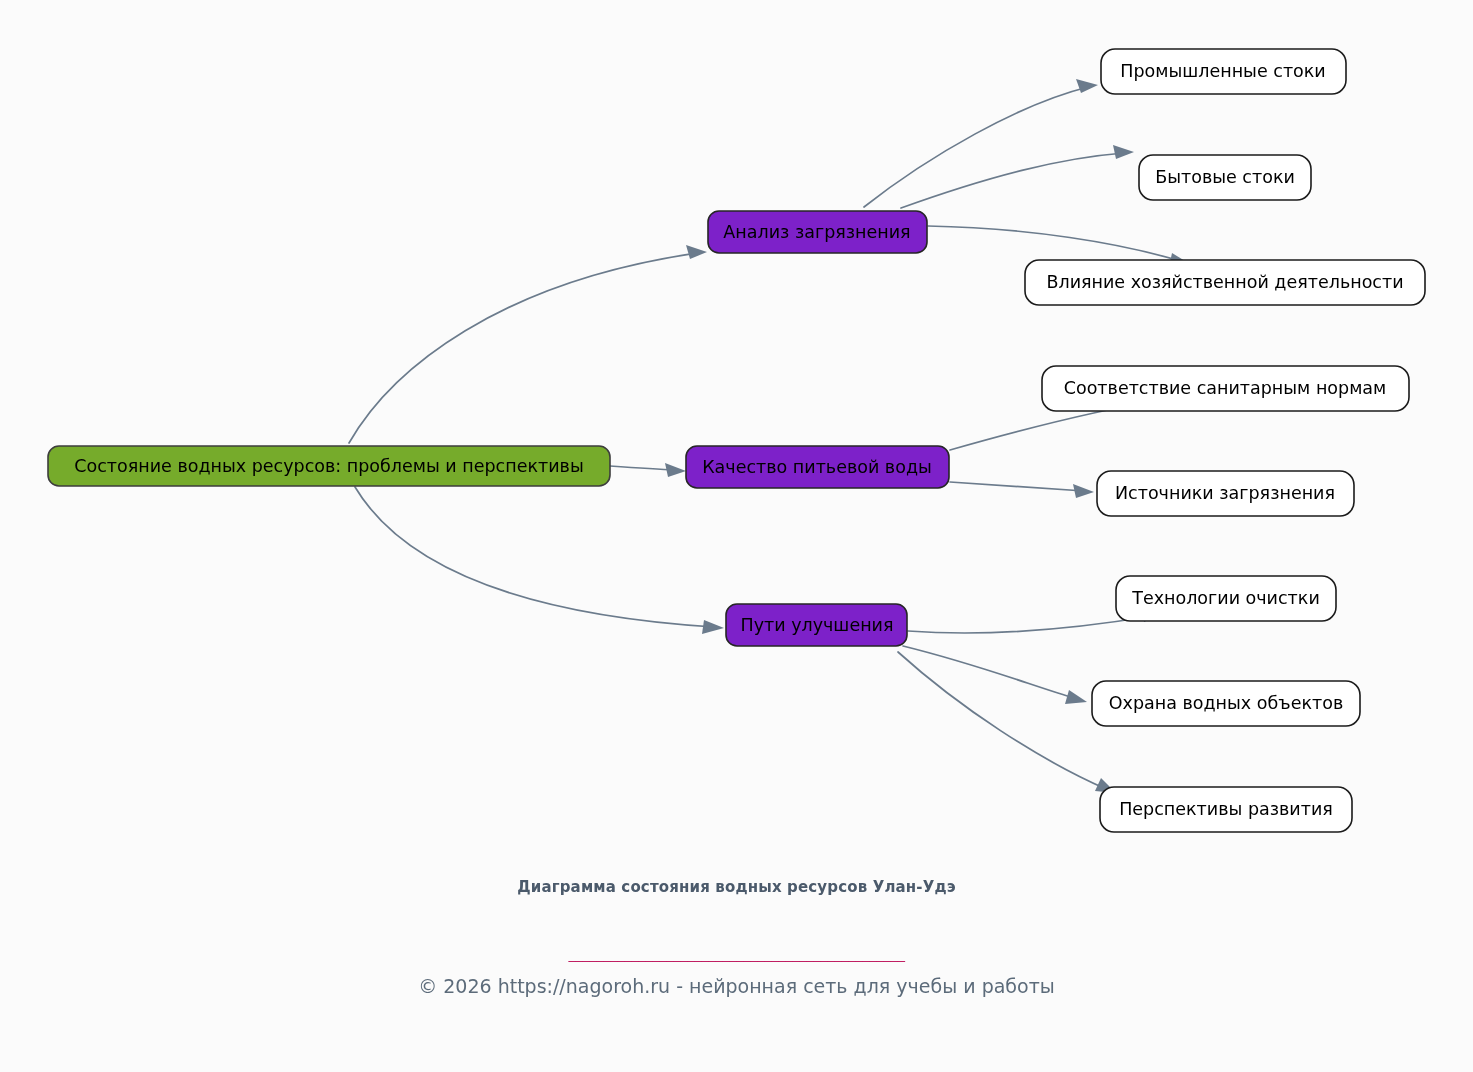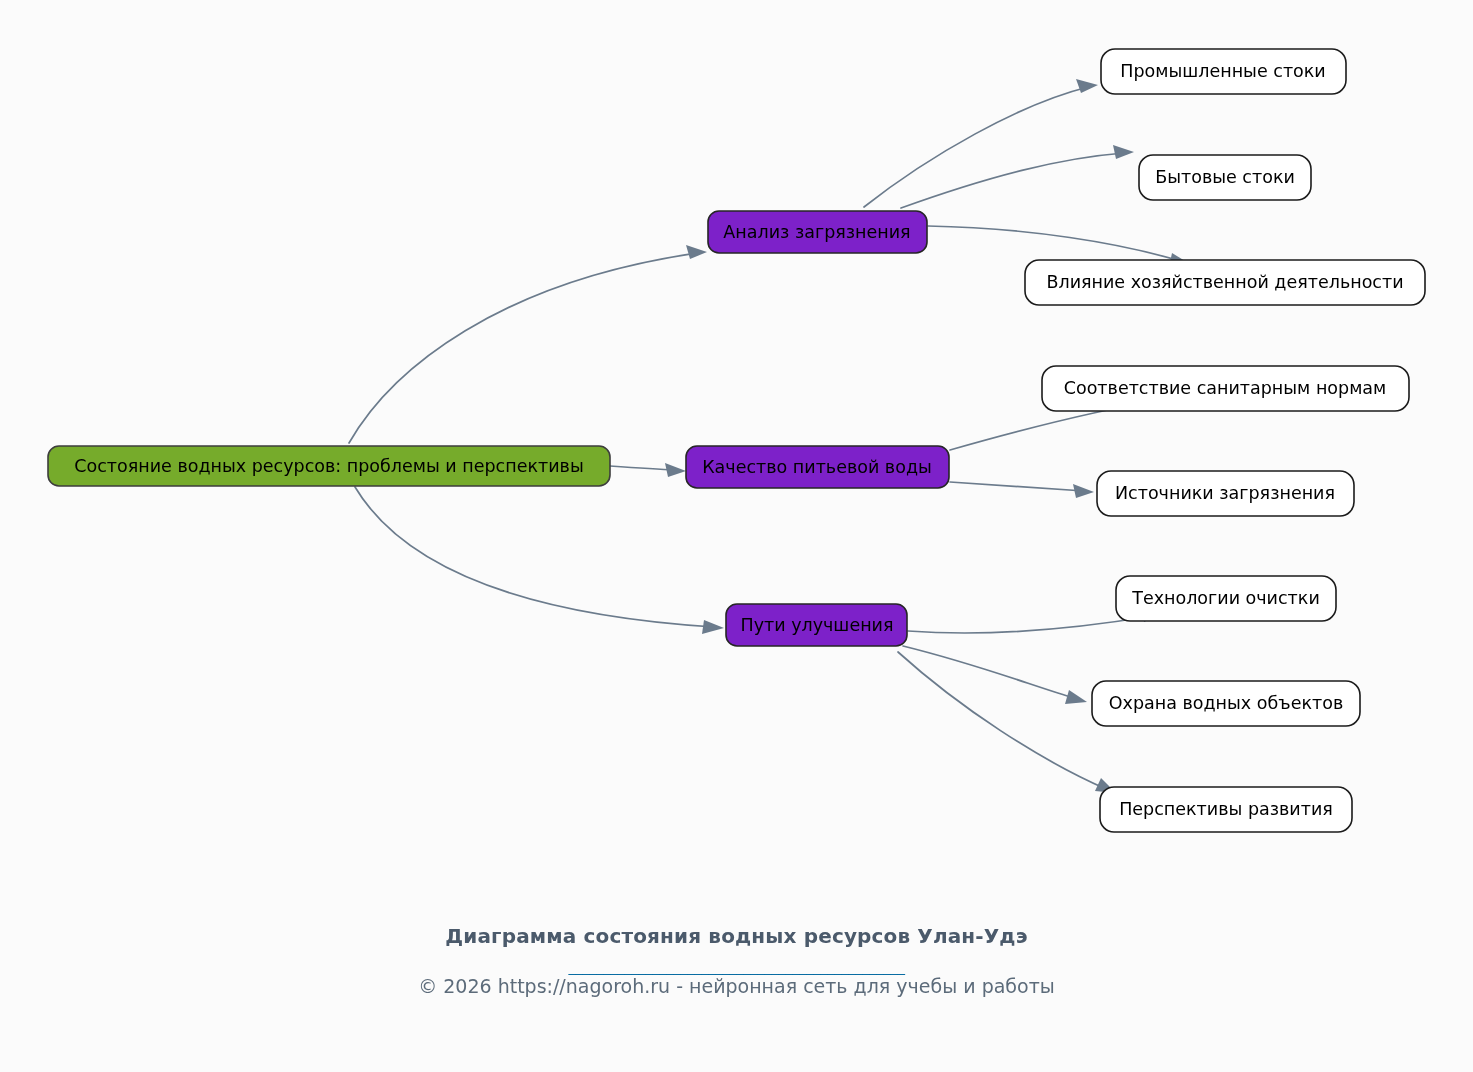--- a/index.html
+++ b/index.html
@@ -60,34 +60,33 @@
     fill: #6b7b8c;
     stroke: none;
   }
   .footer-area {
     position: absolute;
     left: 0;
     width: 1473px;
     text-align: center;
   }
   #footer-caption {
-    top: 924px;
-    font-size: 20px;
+    top: 878px;
+    font-size: 15px;
     font-weight: bold;
     color: #4b5a6b;
     letter-spacing: 0.15px;
   }
   #footer-divider {
     top: 944px;
     font-size: 15px;
-    color: #0369a1;
+    color: #be185d;
     letter-spacing: -0.5px;
     white-space: nowrap;
     overflow: hidden;
-    margin-top: 13px;
   }
   #footer-credit {
     top: 975px;
     font-size: 19px;
     color: #5c6b7a;
   }
 </style>
 </head>
 <body>
 

